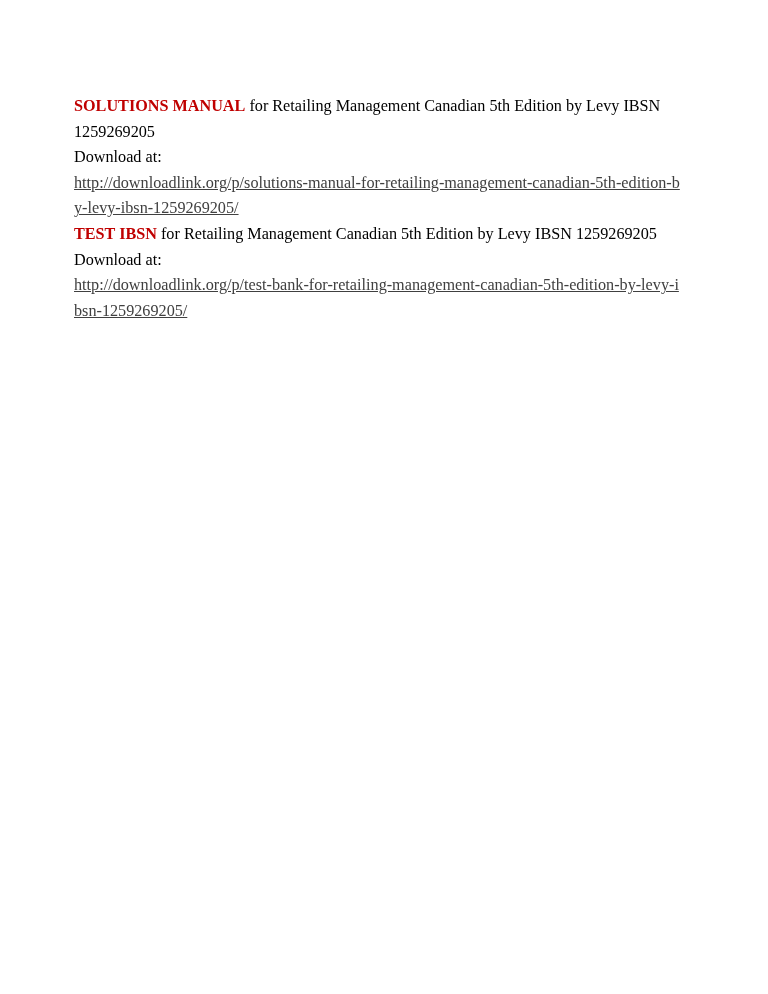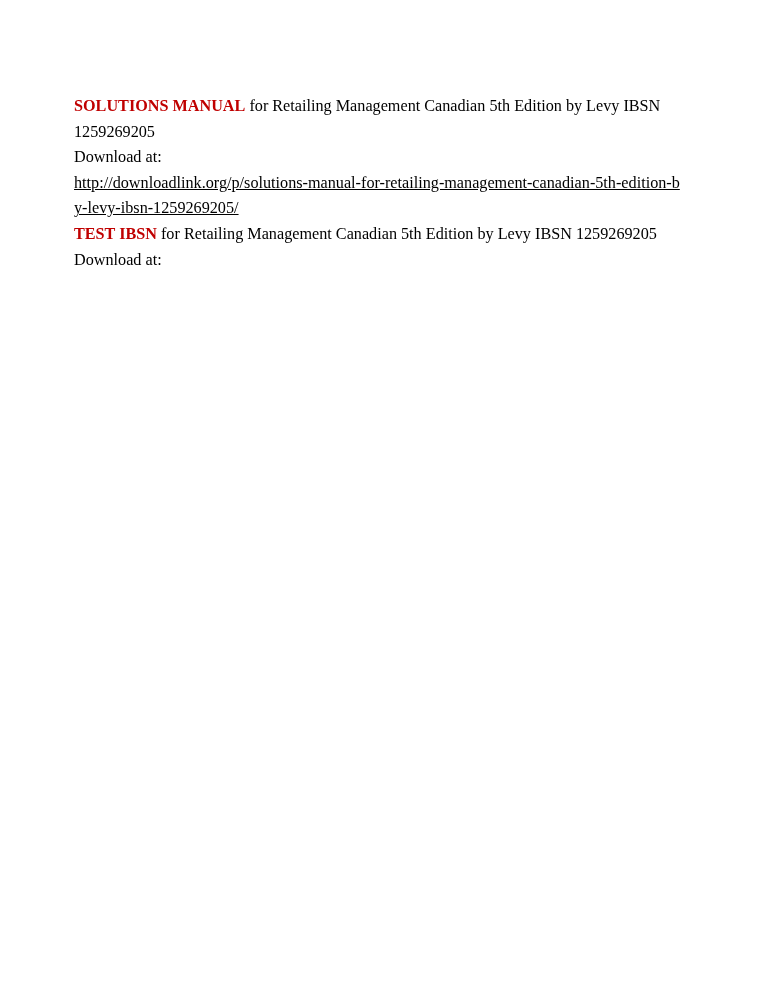--- a/index.html
+++ b/index.html
@@ -33,21 +33,21 @@
     font-size: 16.2px;
     line-height: 25.6px;
     text-align: left;
     word-break: break-word;
   }
   .bold-red {
     color: #c00000;
     font-weight: bold;
   }
   .link {
-    color: #000000;
+    color: #404040;
     text-decoration: underline;
     word-break: break-all;
   }
   .blk {
     color: #000000;
   }
 </style>
 </head>
 <body>
 
@@ -57,15 +57,16 @@
     <p class="para"><span class="bold-red">SOLUTIONS MANUAL</span><span class="blk"> for Retailing Management Canadian 5th Edition by Levy IBSN 1259269205</span></p>
 
     <p class="para">Download at:</p>
 
     <p class="para"><span class="link">http://downloadlink.org/p/solutions-manual-for-retailing-management-canadian-5th-edition-by-levy-ibsn-1259269205/</span></p>
 
     <p class="para"><span class="bold-red">TEST IBSN</span><span class="blk"> for Retailing Management Canadian 5th Edition by Levy IBSN 1259269205</span></p>
 
     <p class="para">Download at:</p>
 
+    <p class="para"><span class="link">http://downloadlink.org/p/test-bank-for-retailing-management-canadian-5th-edition-by-levy-ibsn-1259269205/</span></p>
 
   </div>
 </div>
 
 </body></html>

